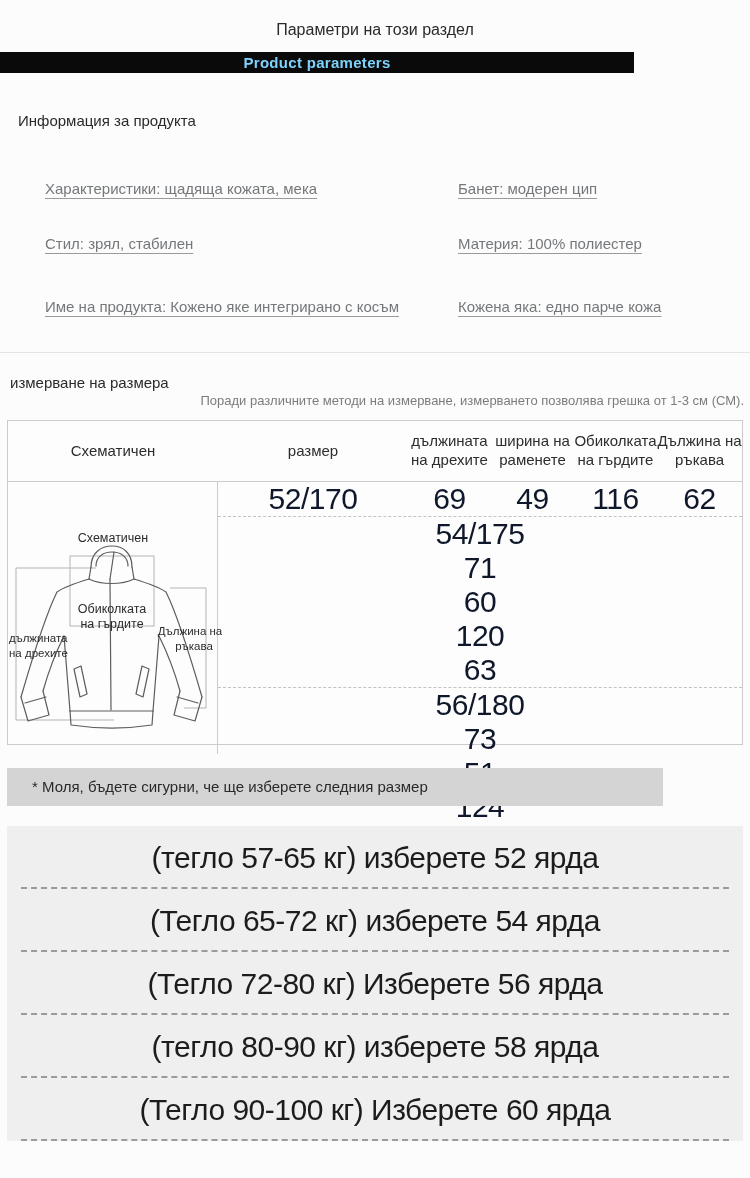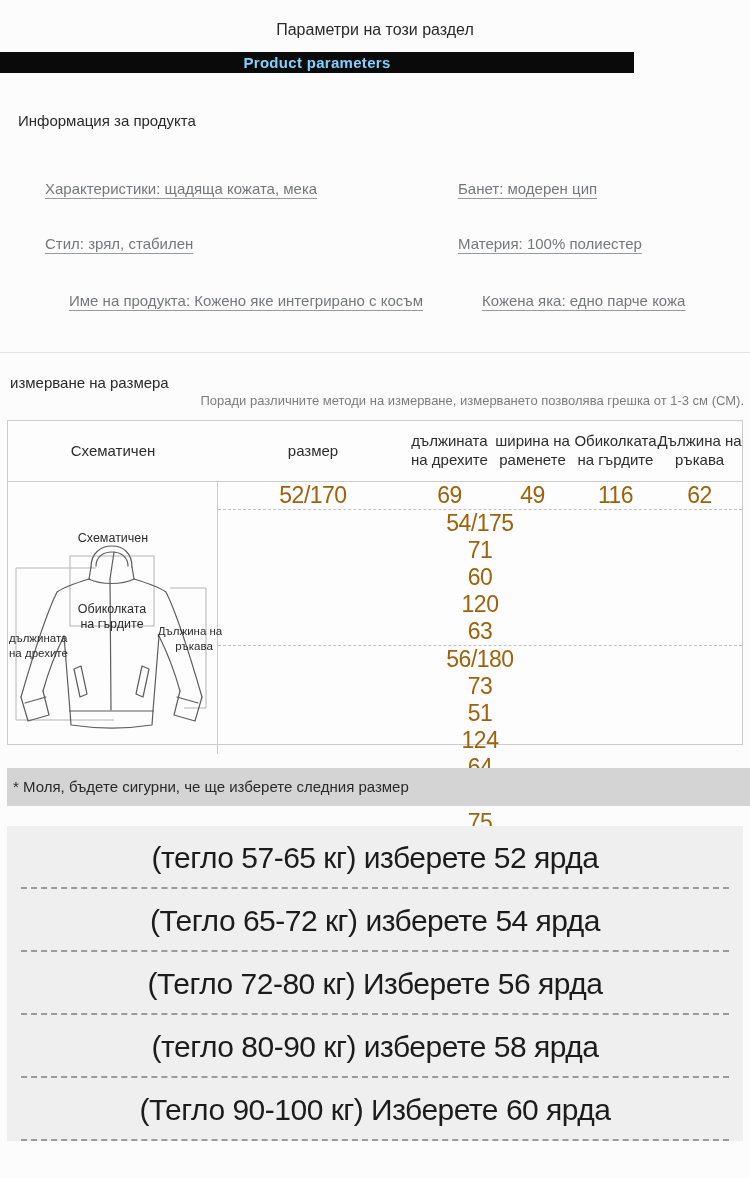--- a/index.html
+++ b/index.html
@@ -5,41 +5,41 @@
   * { margin:0; padding:0; box-sizing:border-box; }
   html,body { background:#fff; }
   body { width:750px; height:1178px; font-family:"Liberation Sans","DejaVu Sans",sans-serif; color:#333; }
   .page { position:relative; width:750px; height:1178px; background:#fcfcfc; overflow:hidden; }
 
   .page-title { position:absolute; top:21px; left:0; width:750px; text-align:center; font-size:16px; color:#2a2a2a; }
   .black-banner { position:absolute; top:52px; left:0; width:634px; height:21px; background:#0a0a0a; color:#7dd3fc; font-size:15px; font-weight:bold; text-align:center; line-height:21px; letter-spacing:.3px; }
   .info-heading { position:absolute; top:112px; left:18px; font-size:15px; color:#2a2a2a; }
 
   .attr { position:absolute; font-size:15px; color:#75787b; text-decoration:underline; text-decoration-color:#9a9a9a; text-underline-offset:4px; white-space:nowrap; }
-  .attr.r0 { top:180px; } .attr.r1 { top:235px; } .attr.r2 { top:292px;margin-left:24px; }
+  .attr.r0 { top:180px; } .attr.r1 { top:235px; } .attr.r2 { top:298px; }
   .attr.cl { left:45px; } .attr.cr { left:458px; }
 
   .section-divider { position:absolute; top:352px; left:0; width:750px; border-top:1px solid #e4e4e4; }
   .measure-heading { position:absolute; top:374px; left:10px; font-size:15px; color:#2a2a2a; }
   .measure-note { position:absolute; top:393px; right:6px; font-size:13px; color:#7c7c7c; }
 
   .size-table { position:absolute; top:420px; left:7px; width:736px; height:325px; border:1px solid #ccc; background:#fdfdfd; }
   .thead { display:flex; align-items:center; height:61px; border-bottom:1px solid #ccc; }
   .th { text-align:center; font-size:15px; color:#2d2d2d; line-height:1.25; }
   .w-schem { width:210px; } .w-size { width:190px; } .w-m { width:83px; } .w-last { flex:1; }
   .tbody { display:flex; height:272px; }
   .schem-cell { width:210px; border-right:1px solid #ccc; position:relative; }
   .schem-cell svg { display:block; overflow:visible; }
   .rows { flex:1; display:flex; flex-direction:column; }
   .trow { flex:1; display:flex; align-items:center; }
   .trow + .trow { border-top:1px dashed #c3c3c3;flex-direction:column; }
-  .td { text-align:center; font-size:23px; color:#a16207; letter-spacing:-.5px; }
+  .td { text-align:center; font-size:30px; color:#0f172a; letter-spacing:-.5px; }
   .td.c-size { width:190px; } .td.c-m { width:83px; } .td.c-last { flex:1; }
 
-  .notice-bar { position:absolute; top:768px; left:7px; width:744px; height:38px; background:#d4d4d4; font-size:15px; color:#2a2a2a; line-height:38px; padding-left:6px; }
+  .notice-bar { position:absolute; top:768px; left:7px; width:656px; height:38px; background:#d4d4d4; font-size:15px; color:#2a2a2a; line-height:38px; padding-left:25px; }
   .size-guide { position:absolute; top:806px; left:7px; width:736px; height:315px; background:#efefef;margin-top:20px; }
   .guide-item { height:63px; display:flex; align-items:center; justify-content:center; font-size:30px; color:#1c1c1c; position:relative; letter-spacing:-.5px; }
   .guide-item::after { content:""; position:absolute; bottom:0; left:14px; right:14px; border-bottom:2px dashed #9b9b9b; }
 
   .jk { stroke:#5d5d5d; fill:none; stroke-width:1.2; stroke-linejoin:round; stroke-linecap:round; }
   .gd { stroke:#b3b3b3; fill:none; stroke-width:1; }
   .lb { fill:#2b2b2b; font-family:"Liberation Sans","DejaVu Sans",sans-serif; }
 </style>
 </head>
 <body>

